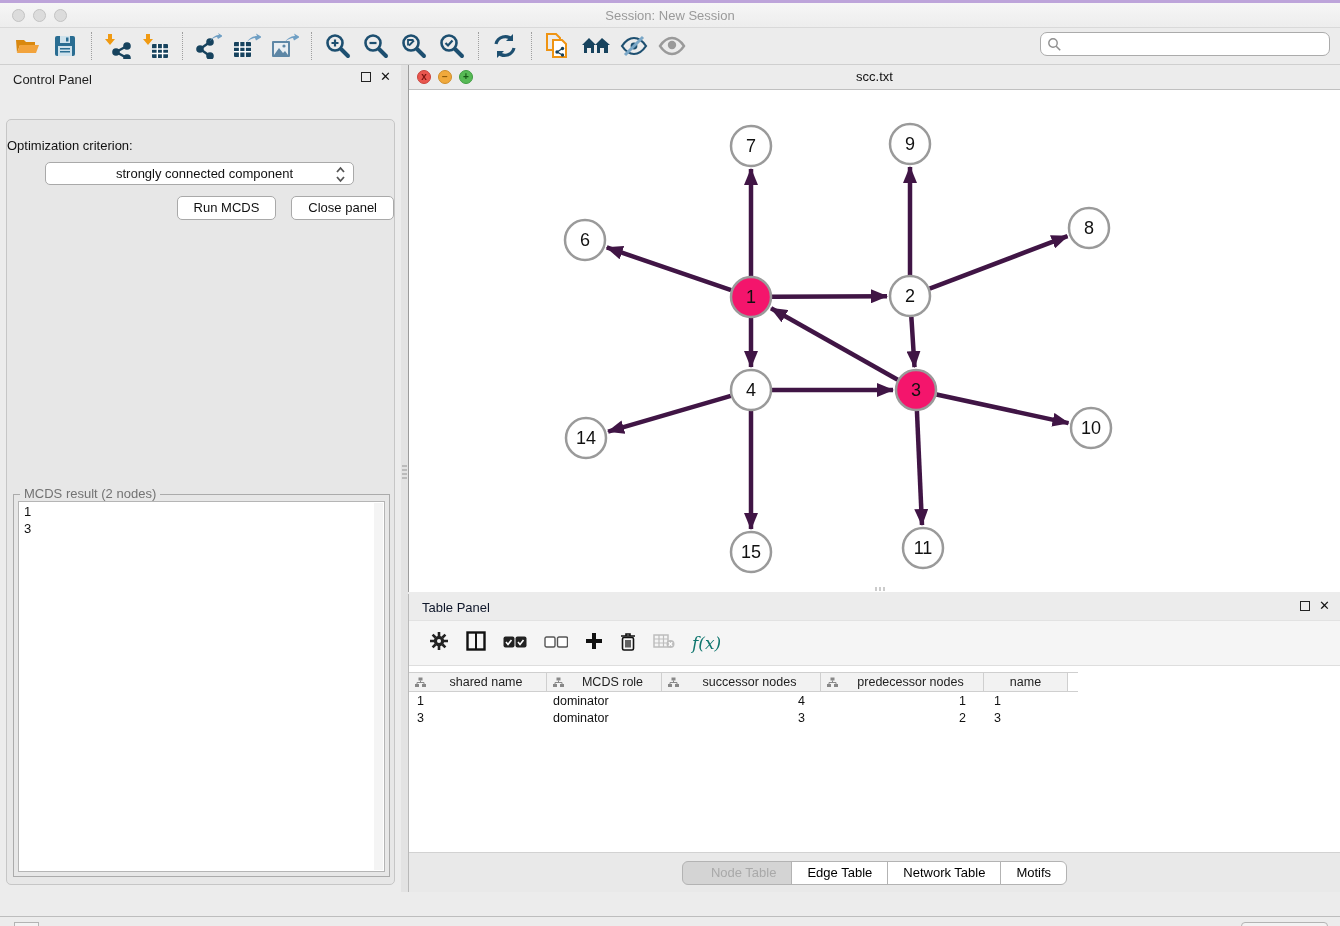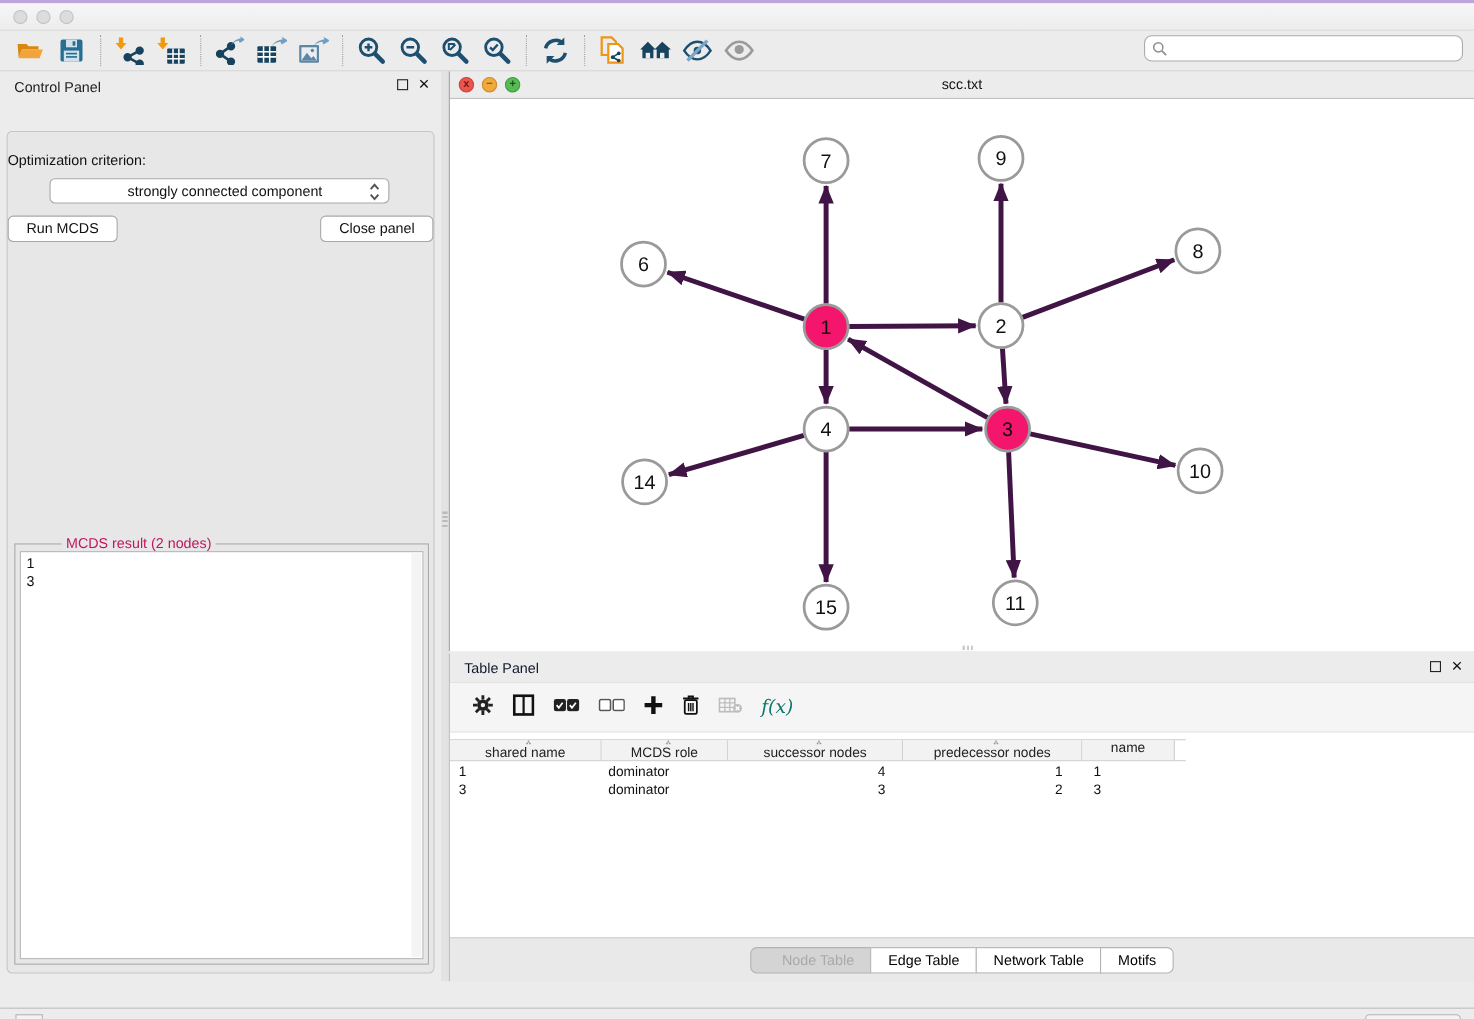--- a/index.html
+++ b/index.html
@@ -38,28 +38,28 @@
   .tab.sel-dim { background:#d9d9d9; color:#c3c3c3; }
   .tab.sel-dim2 { background:#d4d4d4; color:#a9a9a9;padding-left:28px; }
 
   .cp-box { position:absolute; left:6px; top:54px; width:389px; height:766px;
     background:#e7e7e7; border:1px solid #c6c6c6; border-radius:5px; }
   .opt-label { position:absolute; left:0; right:0; top:18px; text-align:left; font-size:13px; color:#111; }
   .dropdown { position:absolute; left:38px; top:42px; width:309px; height:23px; background:#fff;
     border:1px solid #a9a9a9; border-radius:5px; font-size:13px; display:flex; align-items:center;
     padding-left:10px; color:#111;justify-content:center; }
   .dd-stepper { position:absolute; right:7px; top:2px; }
-  .cp-buttons { position:absolute; left:0; top:76px; width:100%; display:flex; justify-content:space-between; gap:15px; }
+  .cp-buttons { position:absolute; left:0; top:76px; width:100%; display:flex; justify-content:flex-end; gap:15px; }
   .btn { background:#fff; border:1px solid #a9a9a9; border-radius:5px; font-size:13px;
     padding:3px 16px 4px; color:#111; font-family:inherit; }
 
   .result-group { position:absolute; left:6px; top:374px; width:377px; height:383px;
     border:1px solid #ababab; }
   .result-legend { position:absolute; left:6px; top:-9px; background:#e7e7e7; padding:0 4px;
-    font-size:13px; color:#be185d;margin-left:36px; }
+    font-size:13px; color:#737373; }
   .result-area { position:absolute; left:4px; top:6px; right:4px; bottom:4px; background:#fff;
     border:1px solid #b5b5b5; font-size:13px; color:#111; padding:1px 5px; line-height:17px; }
   .result-scroll { position:absolute; right:1px; top:1px; bottom:1px; width:9px; background:#f4f4f4; }
 
   .v-splitter { position:absolute; left:401px; top:65px; width:7px; height:827px; background:#e3e3e3; }
   .v-grip { position:absolute; left:1px; top:400px; width:5px; height:14px;
     background:repeating-linear-gradient(#bbb,#bbb 2px,#e3e3e3 2px,#e3e3e3 4px); }
 
   
   .right-col { position:absolute; left:408px; top:65px; width:932px; height:827px; }
@@ -83,21 +83,21 @@
   .tp-header { position:relative; height:26px; }
   .tp-title { position:absolute; left:13px; top:6px; font-size:13px; color:#0f172a; }
   .tp-toolbar { position:absolute; left:0; top:26px; width:100%; height:46px; background:#f5f5f5;
     border-top:1px solid #e2e2e2; border-bottom:1px solid #dedede; display:flex; align-items:center;
     gap:17px; padding-left:20px; }
   .fx { font-family:"DejaVu Serif",serif; font-style:italic; font-size:17px; color:#0f766e; }
 
   .tp-table { position:absolute; left:0; top:72px; width:100%; height:186px; background:#fff; padding-top:6px; }
   .thead { display:flex; width:669px; height:20px; border-top:1px solid #cfcfcf; border-bottom:1px solid #cfcfcf; }
   .th { background:#f2f2f2; border-right:1px solid #cfcfcf; display:flex; align-items:center;
-    font-size:12.5px; color:#222; position:relative;flex-direction:column; }
+    font-size:12.5px; color:#222; position:relative; }
   .th .th-label { flex:1; text-align:center; }
   .th-icon { margin-left:6px; }
   .trow { display:flex; height:16px; align-items:center; font-size:12.5px; color:#111; margin-top:1px; }
   .td { overflow:hidden; white-space:nowrap; }
   .td.l { text-align:left; } .td.r { text-align:right; }
 
   .tp-tabs { position:absolute; left:0; bottom:0; width:100%; height:40px; background:#e9e9e9;
     border-top:1px solid #d2d2d2; display:flex; align-items:center; justify-content:center; }
 
   
@@ -113,20 +113,21 @@
 </head>
 <body>
 
 <div class="top-strip"></div>
 <div class="titlebar">
   <div class="tl-dots">
     <div class="tl-dot"></div>
     <div class="tl-dot"></div>
     <div class="tl-dot"></div>
   </div>
+  <div class="win-title">Session: New Session</div>
 </div>
 
 <div class="toolbar">
   <div class="tb-btn">
     <svg width="26" height="24" viewBox="0 0 26 24">
       <path d="M2 6h8l2 2h9v3H6L3 19z" fill="#d9880f"></path>
       <path d="M3 19l3-8h19l-3 8z" fill="#f2a33c"></path>
     </svg>
   </div>
   <div class="tb-btn">

